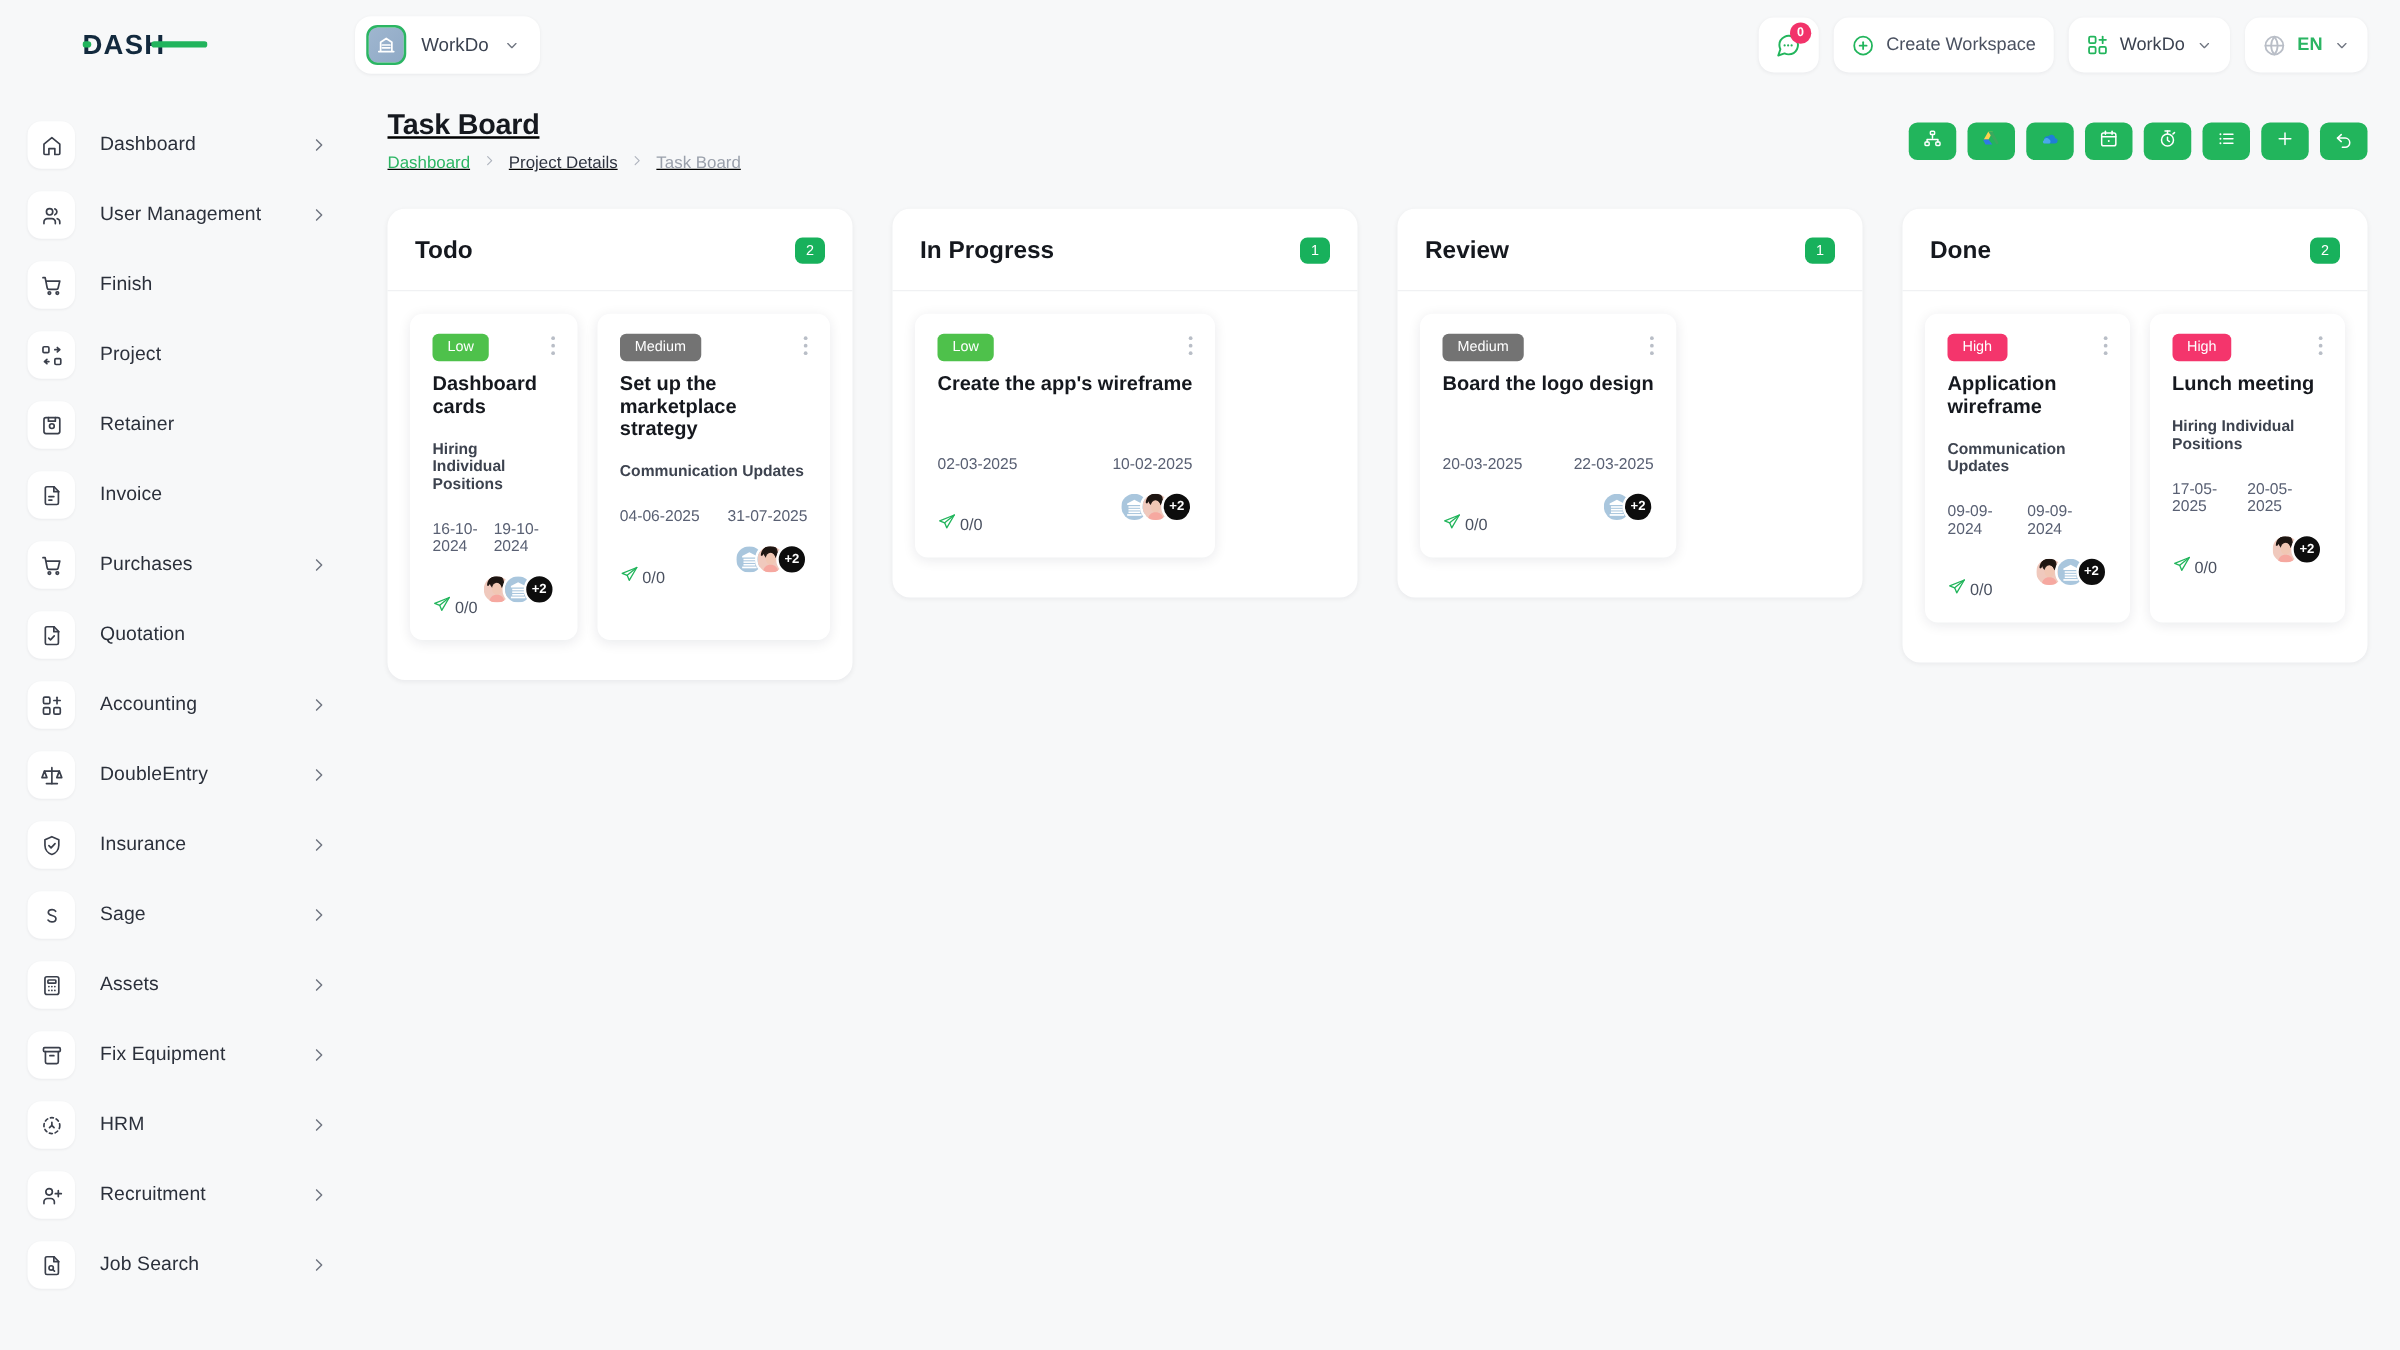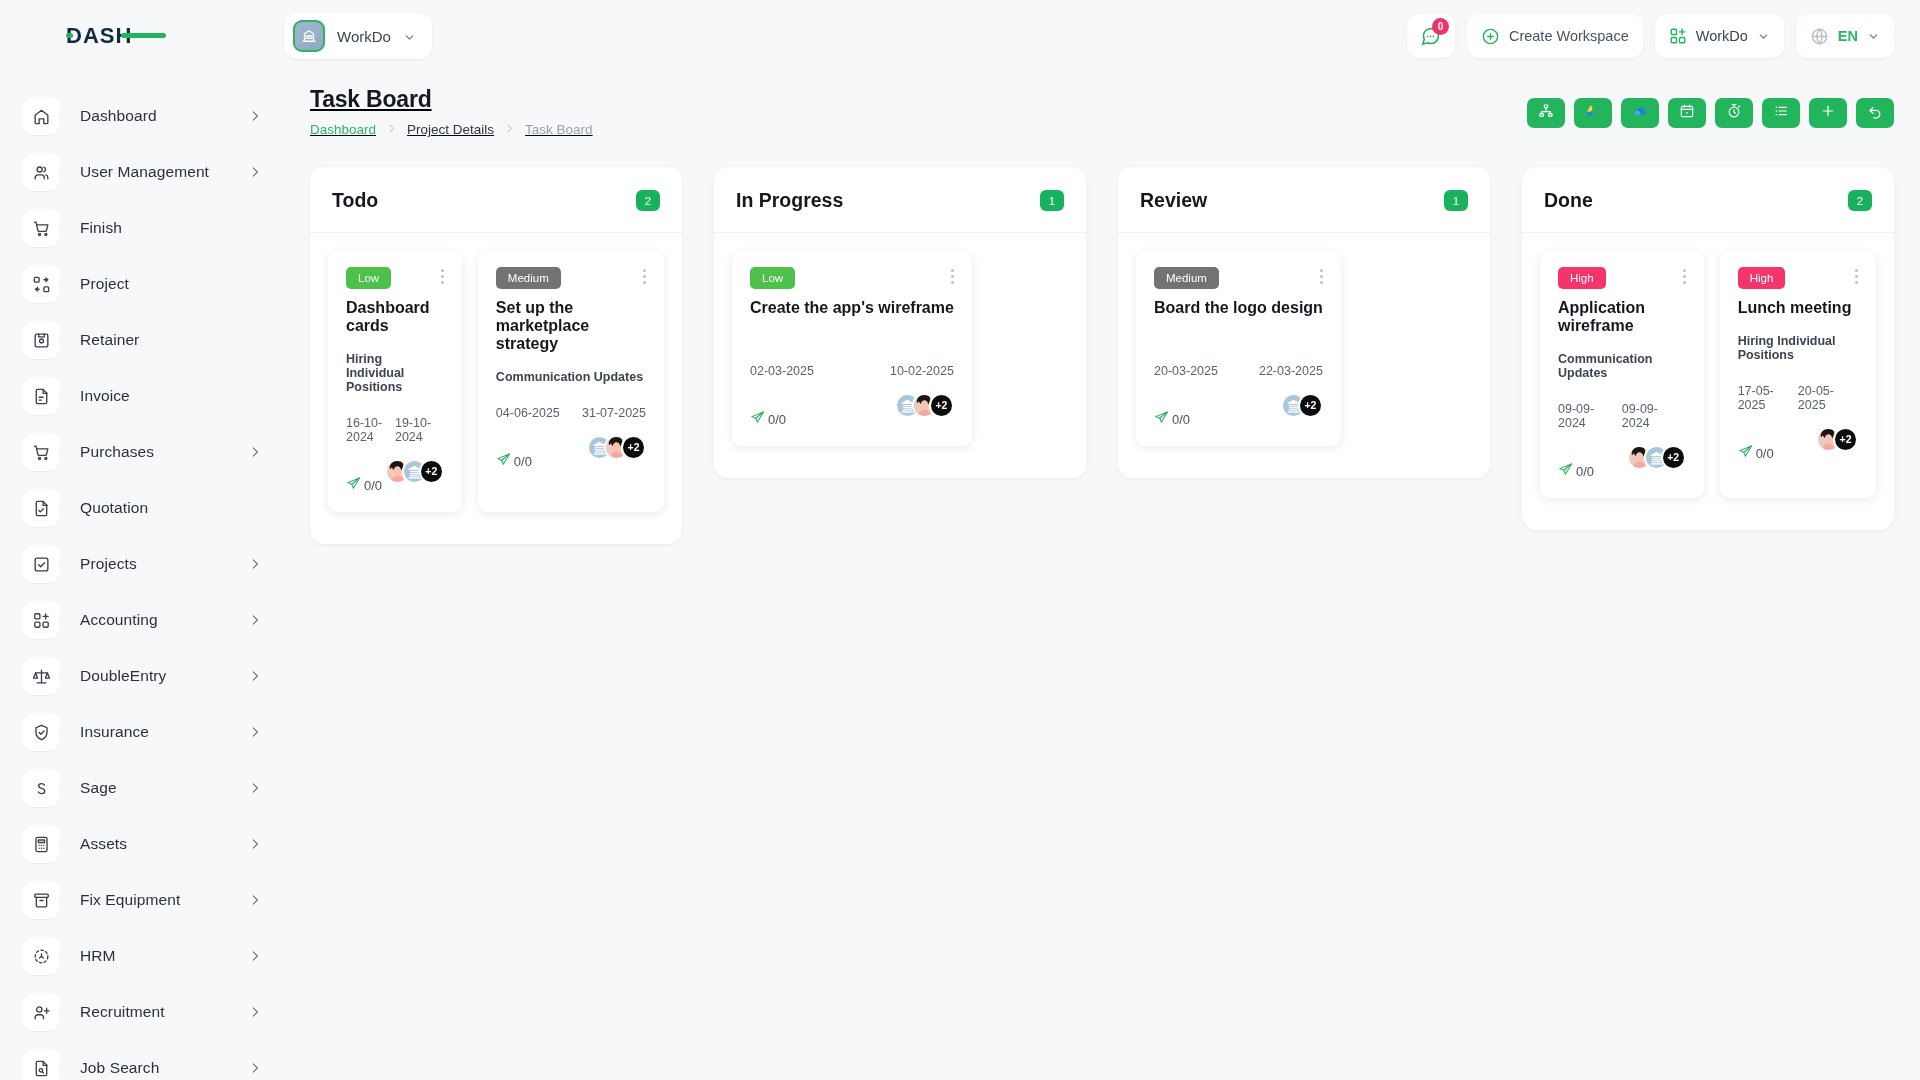--- a/index.html
+++ b/index.html
@@ -277,32 +277,20 @@
               <path d="M14 3H7a1.6 1.6 0 0 0-1.6 1.6v14.8A1.6 1.6 0 0 0 7 21h10a1.6 1.6 0 0 0 1.6-1.6V7.6z"></path>
               <polyline points="14 3 14 8 19 8"></polyline>
               <polyline points="8.8 14.5 10.6 16.3 14.4 12.3"></polyline>
             </svg>
           </span>
           <span class="nav-label">Quotation</span>
         </div>
         <div class="nav-item">
           <span class="nav-ico">
             <svg viewBox="0 0 24 24">
-              <rect x="4" y="4" width="16" height="16" rx="2.4"></rect>
-              <polyline points="8.4 12.2 11 14.8 15.8 9.8"></polyline>
-            </svg>
-          </span>
-          <span class="nav-label">Projects</span>
-          <span class="nav-arrow"><svg viewBox="0 0 24 24">
-              <polyline points="9 5 16 12 9 19"></polyline>
-            </svg></span>
-        </div>
-        <div class="nav-item">
-          <span class="nav-ico">
-            <svg viewBox="0 0 24 24">
               <rect x="3.5" y="3.5" width="6.5" height="6.5" rx="1.4"></rect>
               <rect x="3.5" y="14" width="6.5" height="6.5" rx="1.4"></rect>
               <rect x="14" y="14" width="6.5" height="6.5" rx="1.4"></rect>
               <line x1="17.2" y1="3.6" x2="17.2" y2="10"></line>
               <line x1="14" y1="6.8" x2="20.4" y2="6.8"></line>
             </svg>
           </span>
           <span class="nav-label">Accounting</span>
           <span class="nav-arrow"><svg viewBox="0 0 24 24">
               <polyline points="9 5 16 12 9 19"></polyline>

